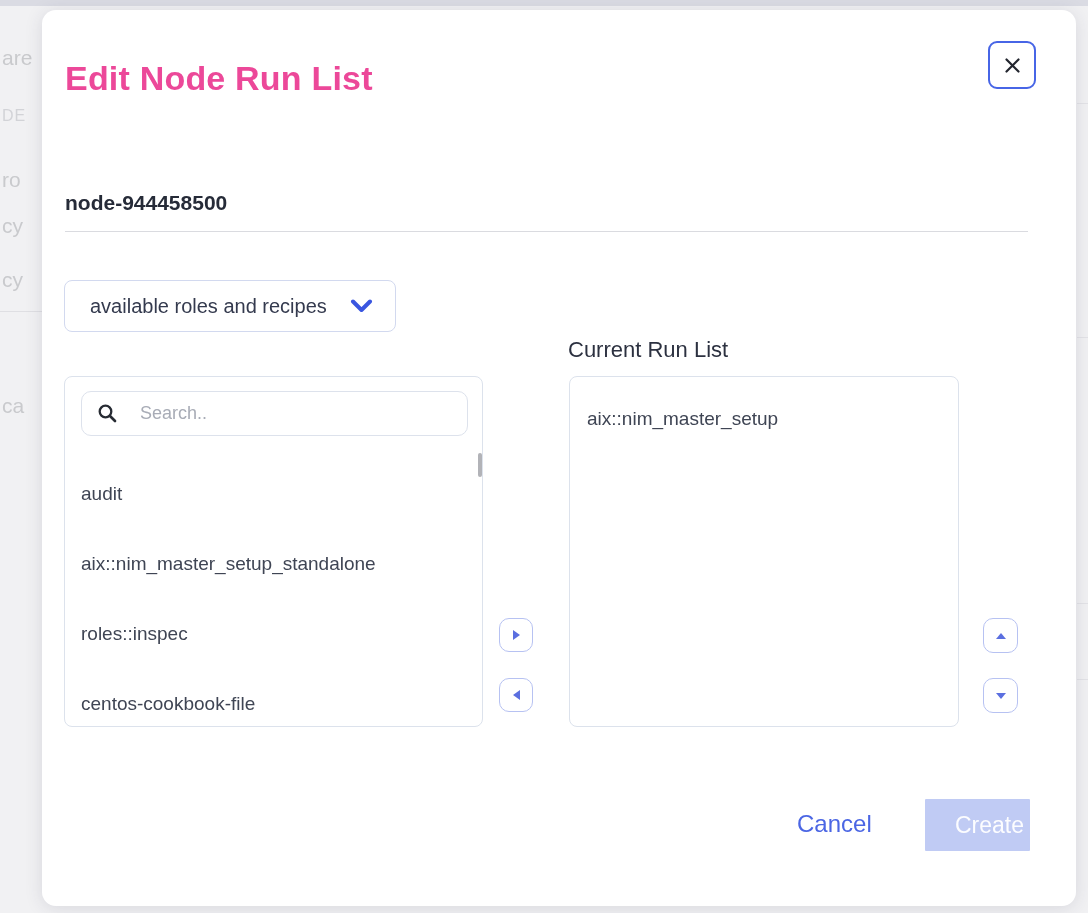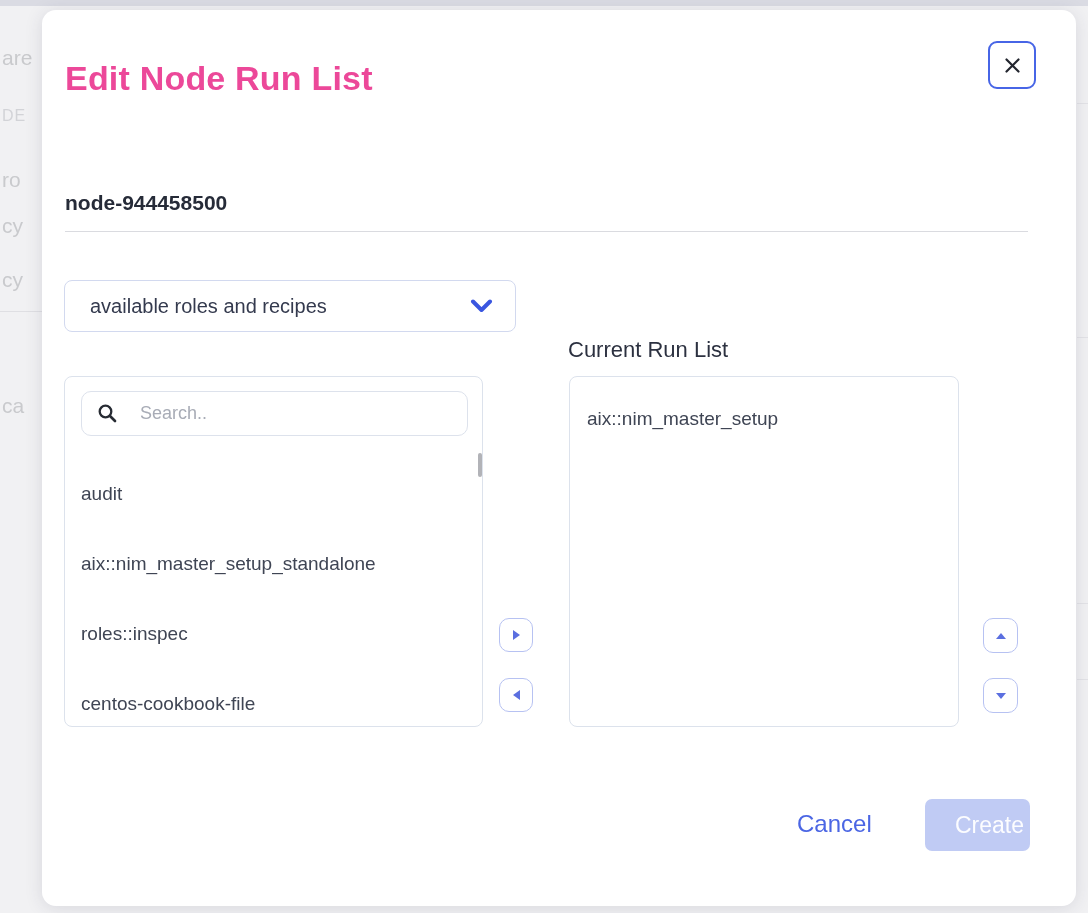--- a/index.html
+++ b/index.html
@@ -28,21 +28,21 @@
   .close-btn { position:absolute; left:946px; top:31px; width:48px; height:48px;
                background:#fff; border:2px solid #4765e6; border-radius:9px;
                display:flex; align-items:center; justify-content:center; cursor:pointer; }
 
   .title { position:absolute; left:23px; top:49px; font-size:34px; font-weight:600;
            color:#ec4899; letter-spacing:.2px; }
 
   .node-name { position:absolute; left:23px; top:181px; font-size:21px; font-weight:600; color:#262b38; }
   .hr { position:absolute; left:23px; top:221px; width:963px; height:1px; background:#dadbe0; }
 
-  .dropdown { position:absolute; left:22px; top:270px; width:452px; height:52px;
+  .dropdown { position:absolute; left:22px; top:270px; width:332px; height:52px;
               border:1px solid #d2d9ef; border-radius:8px; background:#fff;
               display:flex; align-items:center; padding:0 22px 0 25px; cursor:pointer; }
   .dropdown .lbl { flex:1; font-size:20px; color:#343a4e; }
 
   .current-heading { position:absolute; left:526px; top:327px; font-size:22px; color:#2c3140; }
 
   .panel { position:absolute; top:366px; border:1px solid #dce2ec; border-radius:8px; background:#fff; }
   .left-panel { left:22px; width:419px; height:351px; }
   .right-panel { left:527px; width:390px; height:351px; }
 
@@ -74,21 +74,21 @@
   .tri { width:0; height:0; display:block; }
   .tri-right { border-left:7px solid #5b6fe0; border-top:5px solid transparent; border-bottom:5px solid transparent; }
   .tri-left  { border-right:7px solid #5b6fe0; border-top:5px solid transparent; border-bottom:5px solid transparent; }
   .tri-up    { border-bottom:6px solid #5b6fe0; border-left:5.5px solid transparent; border-right:5.5px solid transparent; }
   .tri-down  { border-top:6px solid #5b6fe0; border-left:5.5px solid transparent; border-right:5.5px solid transparent; }
 
   .cancel { position:absolute; left:755px; top:800px; font-size:24px; color:#4b66e4;
             background:none; border:none; cursor:pointer;
             font-family:"Liberation Sans","DejaVu Sans",sans-serif; }
   .create { position:absolute; left:883px; top:789px; width:105px; height:52px;
-            background:#c0cbf4; border:none; border-radius:7px; cursor:default;
+            background:#c0cbf4; border:none; border-radius:1px; cursor:default;
             color:rgba(255,255,255,.95); font-size:23px;
             font-family:"Liberation Sans","DejaVu Sans",sans-serif;padding-left:24px; }
 </style>
 </head>
 <body>
 
 <div class="stage">
 
   <div class="topband"></div>
   <div class="frag f0">are</div>

